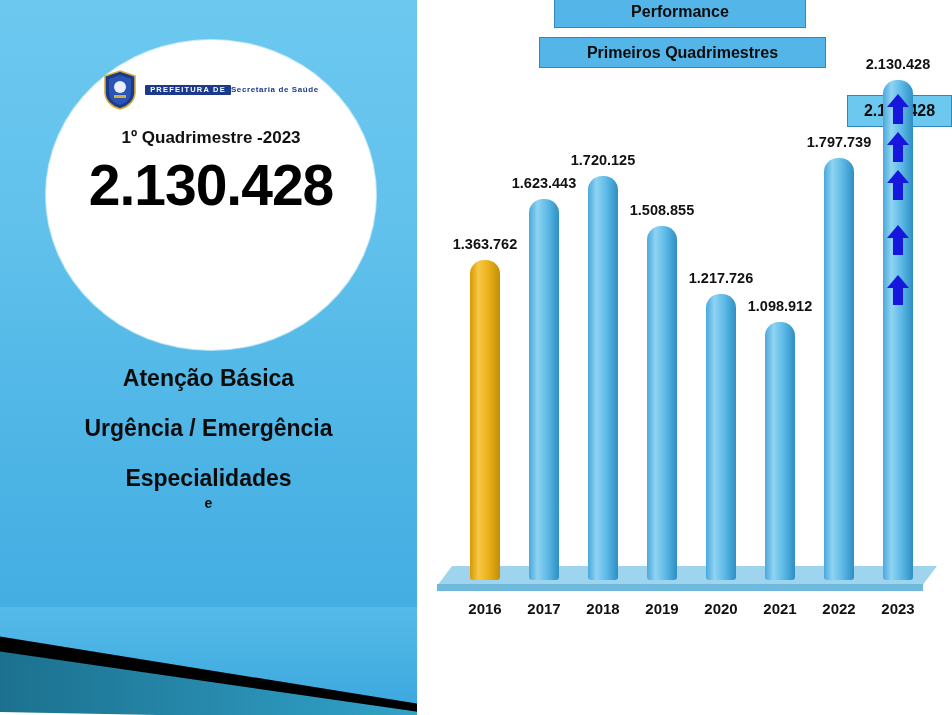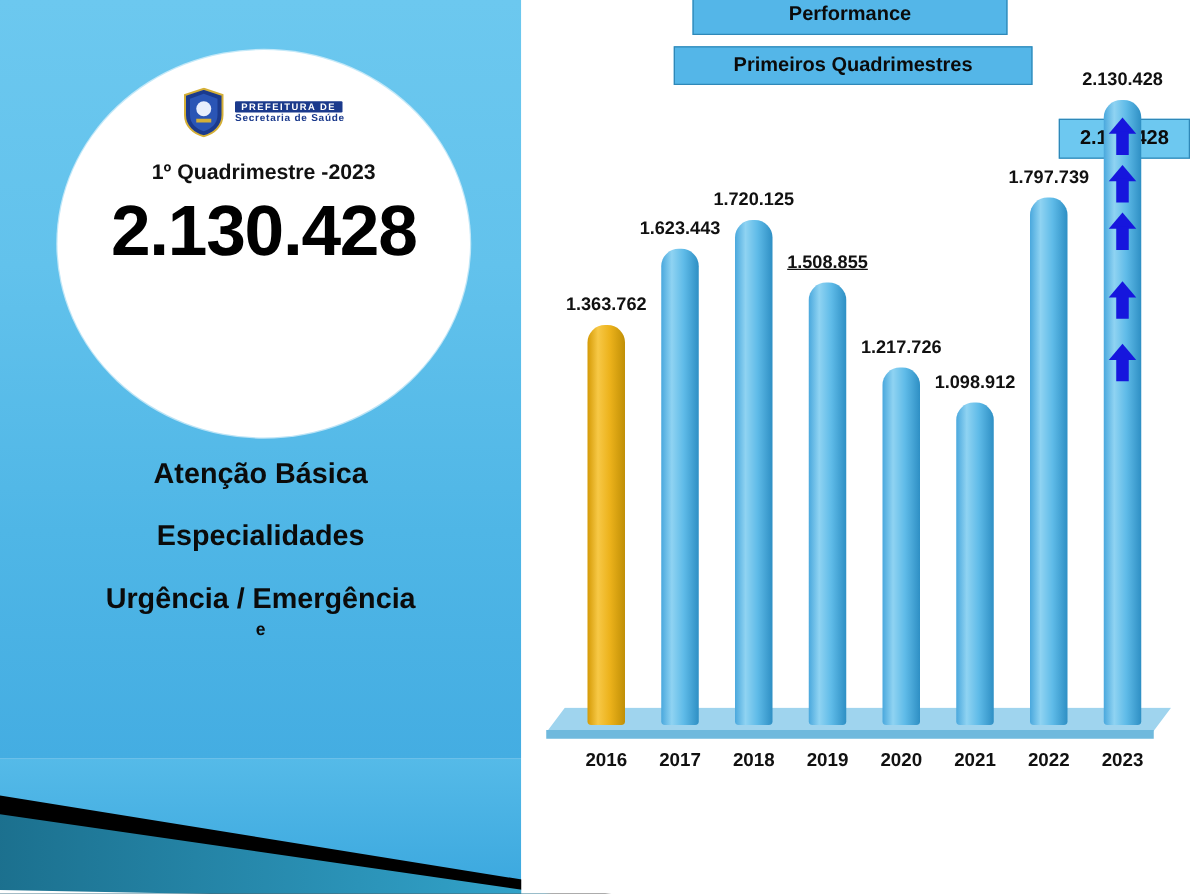--- a/index.html
+++ b/index.html
@@ -86,21 +86,21 @@
     gap: 8px;
     height: 56px;
   }
   .crest {
     width: 34px;
     height: 40px;
     position: relative;
   }
   .logo-text {
     display: flex;
-    flex-direction: column;
+    flex-direction: row;
     align-items: flex-start;
     line-height: 1;
   }
   .logo-pref {
     font-size: 7.5px;
     font-weight: bold;
     letter-spacing: 1.2px;
     color: #ffffff;
     background: #1b3a8c;
     padding: 1px 5px;
@@ -324,22 +324,22 @@
           <span class="logo-pref">PREFEITURA DE</span>
           <span class="logo-sec">Secretaria de Saúde</span>
         </div>
       </div>
       <div class="oval-sub">1º Quadrimestre -2023</div>
       <div class="oval-big">2.130.428</div>
     </div>
 
     <div class="left-list">
       <div>Atenção Básica</div>
+      <div>Urgência / Emergência</div>
       <div>Especialidades</div>
-      <div>Urgência / Emergência</div>
       <div class="small-e">e</div>
     </div>
   </div>
   <div class="left-deco-bottom"></div>
   <div class="ribbon-black"></div>
   <div class="ribbon-teal"></div>
   <div class="ribbon-white"></div>
 
   <div class="chart-area">
     <div class="hdr-box hdr1">Performance</div>
@@ -360,21 +360,21 @@
           <div class="bar blue" style="height: 381px;"></div>
         </div>
         <div class="bar-label" style="left: 107px; top: 55px;">1.623.443</div>
         <div class="bar-wrap" style="left: 151px; height: 404px;">
           <div class="bar blue" style="height: 404px;"></div>
         </div>
         <div class="bar-label" style="left: 166px; top: 32px;">1.720.125</div>
         <div class="bar-wrap" style="left: 210px; height: 354px;">
           <div class="bar blue" style="height: 354px;"></div>
         </div>
-        <div class="bar-label" style="left: 225px; top: 82px; text-decoration: underline;">1.508.855</div>
+        <div class="bar-label" style="left: 225px; top: 82px;">1.508.855</div>
         <div class="bar-wrap" style="left: 269px; height: 286px;">
           <div class="bar blue" style="height: 286px;"></div>
         </div>
         <div class="bar-label" style="left: 284px; top: 150px;">1.217.726</div>
         <div class="bar-wrap" style="left: 328px; height: 258px;">
           <div class="bar blue" style="height: 258px;"></div>
         </div>
         <div class="bar-label" style="left: 343px; top: 178px;">1.098.912</div>
         <div class="bar-wrap" style="left: 387px; height: 422px;">
           <div class="bar blue" style="height: 422px;"></div>

